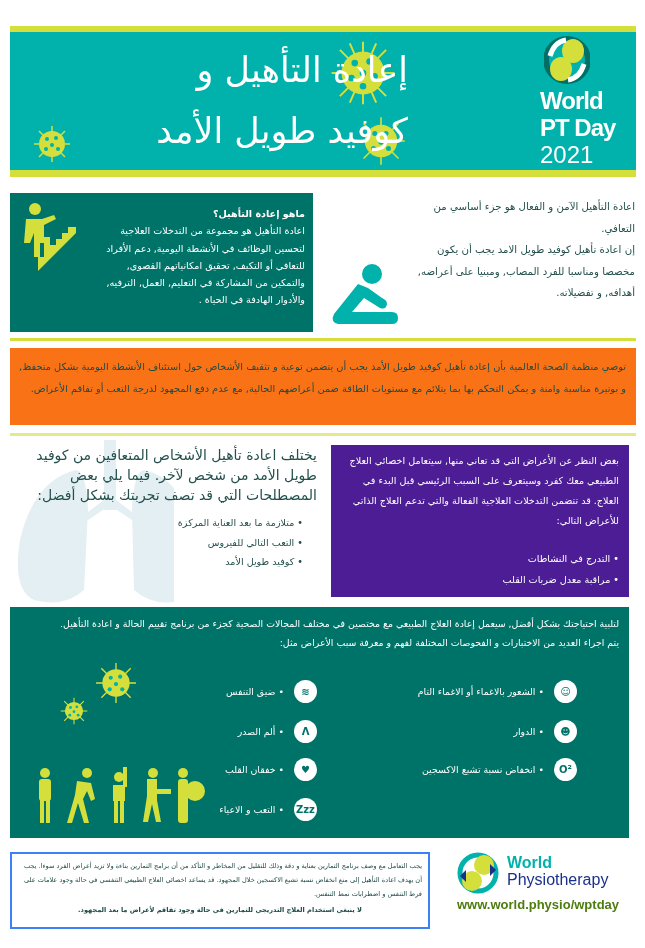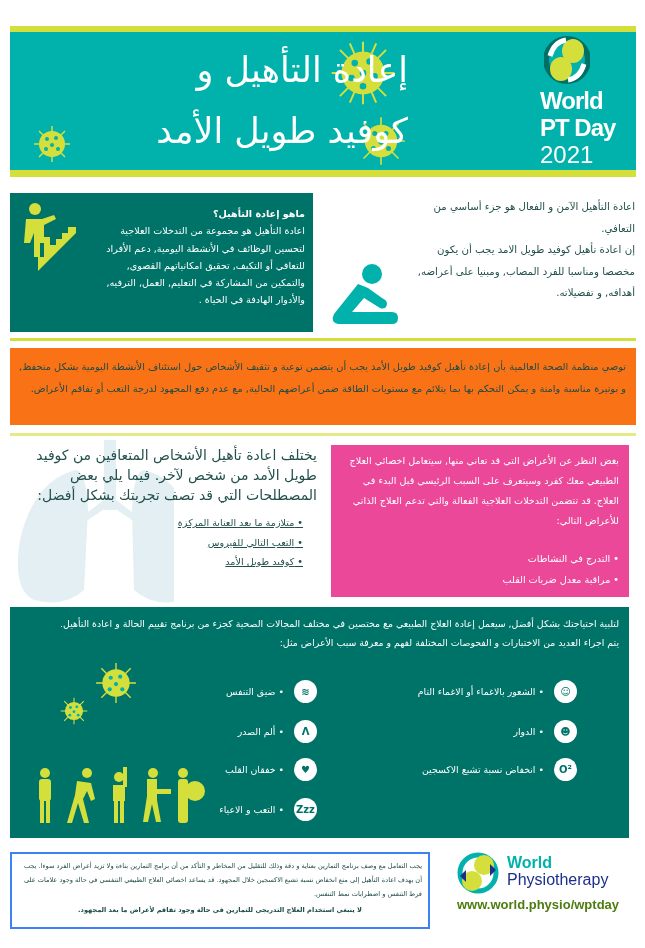--- a/index.html
+++ b/index.html
@@ -26,24 +26,24 @@
 
   #intro-text { left: 410px; top: 196px; width: 225px; font-size: 10.2px; line-height: 21.5px; color: #23504c; text-align: right; }
 
   .hline { height: 3px; background: #d4df3c; }
 
   #who-box { left: 10px; top: 348px; width: 626px; height: 77px; background: #f97316; }
   #who-text { position: absolute; right: 10px; top: 8px; left: 8px; font-size: 9.8px; line-height: 21.5px; color: #1d4a45; }
 
   #terms { left: 12px; top: 445px; width: 305px; }
   #terms-intro { font-size: 14px; line-height: 20px; color: #23504c; }
-  #terms-list { list-style: none; margin-top: 8px; padding-right: 14px; font-size: 9.6px; line-height: 19.5px; color: #23504c; text-decoration: underline; }
+  #terms-list { list-style: none; margin-top: 8px; padding-right: 14px; font-size: 9.6px; line-height: 19.5px; color: #23504c; }
   #terms-list li::before { content: "• "; }
 
-  #treat-box { left: 331px; top: 445px; width: 298px; height: 152px; background: #ec4899; }
+  #treat-box { left: 331px; top: 445px; width: 298px; height: 152px; background: #4c1d95; }
   #treat-text { position: absolute; right: 10px; top: 6px; width: 280px; font-size: 9.6px; line-height: 20px; color: #fff; }
   #treat-list { list-style: none; margin-top: 18px; font-size: 9.6px; line-height: 20.5px; color: #fff; }
   #treat-list li::before { content: "• "; }
 
   #assess-box { left: 10px; top: 607px; width: 619px; height: 231px; background: #007368; }
   #assess-text { position: absolute; right: 10px; left: 8px; top: 7px; font-size: 9.4px; line-height: 19px; color: #fff; }
   .sym { position: absolute; display: flex; flex-direction: row-reverse; align-items: center; gap: 10px; color: #fff; font-size: 9.4px; white-space: nowrap; }
   .sym-icon { width: 23px; height: 23px; border-radius: 50%; background: #fff; color: #007368; display: flex; align-items: center; justify-content: center; font-size: 10px; font-weight: bold; }
   .sym-label::before { content: "• "; }
 

